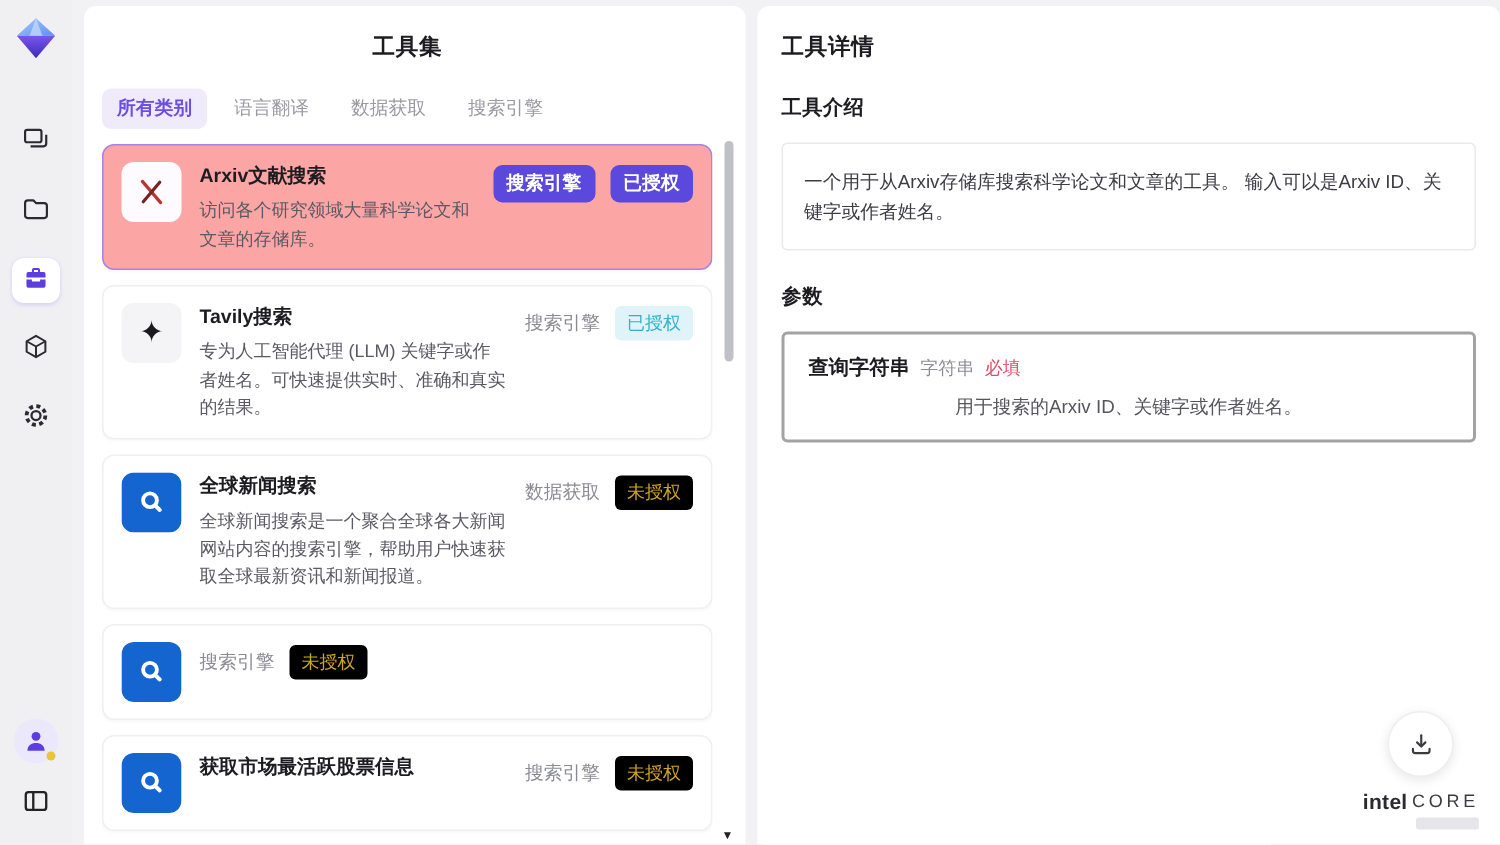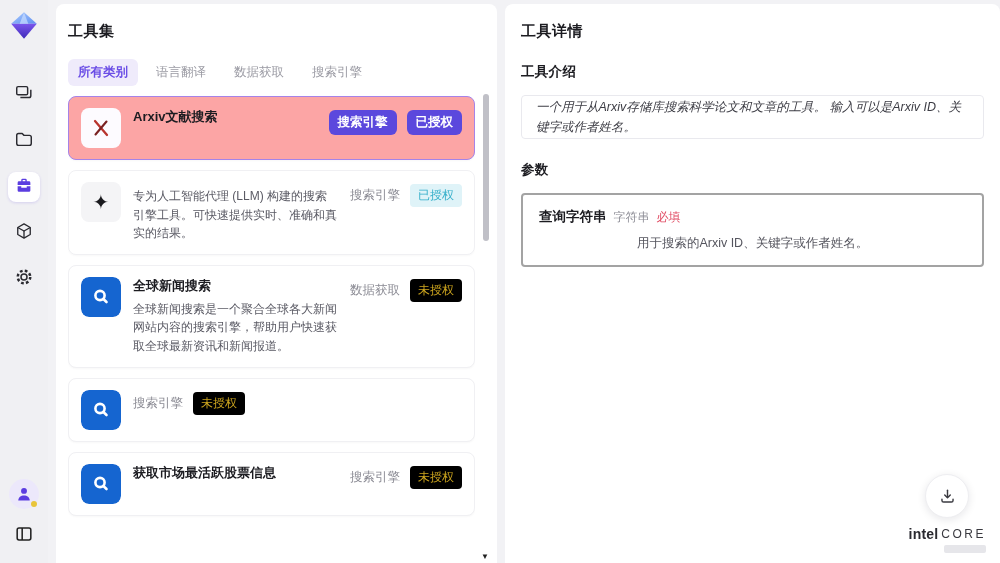--- a/index.html
+++ b/index.html
@@ -33,21 +33,21 @@
     height:559px; overflow:hidden;
   }
   .right-panel {
     margin:4px 0 0 8px; flex:1; background:#FFFFFF;
     border-radius:8px 8px 0 0; position:relative; height:559px; overflow:hidden;
     padding:18px 16px 0 16px;
   }
 
   
   .lp-inner { padding:18px 22px 0 12px; height:100%; display:flex; flex-direction:column; }
-  .page-title { font-size:15px; font-weight:bold; letter-spacing:.5px; }
+  .page-title { font-size:15px; font-weight:bold; letter-spacing:.5px;text-align:center; }
   .tabs { display:flex; align-items:center; gap:8px; margin-top:18px; }
   .tab {
     font-size:12.5px; color:#9A9AA3; padding:5px 10px; border-radius:6px; cursor:pointer; white-space:nowrap;
   }
   .tab.active { color:#6B4EE6; background:#EFEBFB; font-weight:bold; }
   .tool-list { margin-top:10px; display:flex; flex-direction:column; gap:10px; overflow:hidden; flex:1; }
 
   .tool-card {
     display:flex; align-items:flex-start; gap:12px;
     background:#FFFFFF; border:1px solid #F0F0F3; border-radius:8px;
@@ -77,21 +77,21 @@
   
   .scrollbar { position:absolute; top:88px; bottom:14px; right:8px; width:6px; }
   .scroll-thumb { position:absolute; top:2px; left:0; width:6px; height:147px; background:#C0C0C7; border-radius:3px; cursor:pointer; }
   .scroll-arrow { position:absolute; bottom:-12px; left:-2px; font-size:8px; color:#222; cursor:pointer; }
 
   
   .rp-title { font-size:15px; font-weight:bold; letter-spacing:.5px; }
   .rp-section { font-size:13.5px; font-weight:bold; margin-top:22px; letter-spacing:.3px; }
   .intro-box {
     margin-top:14px; border:1px solid #E9E9EE; border-radius:4px;
-    padding:1px 14px; font-size:12.5px; color:#3C3C44; line-height:1.6;font-style:italic;
+    padding:15px 14px; font-size:12.5px; color:#3C3C44; line-height:1.6;
   }
   .param-box {
     margin-top:14px; border:2px solid #a3a3a3; border-radius:4px;
     padding:13px 16px;
   }
   .param-head { display:flex; align-items:baseline; gap:7px; }
   .param-name { font-size:13.5px; font-weight:bold; color:#1C1C21; }
   .param-type { font-size:12px; color:#8B8B94; }
   .param-required { font-size:12px; color:#E14C64; }
   .param-desc { font-size:12.5px; color:#55555E; margin-top:9px;text-align:center; }
@@ -204,34 +204,36 @@
       <span class="ic">
         <svg viewBox="0 0 22 22" width="22" height="22" fill="none" stroke-linecap="round">
           <line x1="5" y1="4" x2="17" y2="18" stroke="#B8352F" stroke-width="2.3"></line>
           <line x1="16.5" y1="4.5" x2="5.5" y2="17.5" stroke="#7A2222" stroke-width="2.1"></line>
         </svg>
       </span>
 
     </div>
     <div class="tool-text">
       <div class="tool-name">Arxiv文献搜索</div>
+      <div class="tool-desc">访问各个研究领域大量科学论文和文章的存储库。</div>
     </div>
     <div class="tool-badges">
       <span class="cat solid">搜索引擎</span>
       <span class="auth solid">已授权</span>
     </div>
   </div>
         <div class="tool-card">
     <div class="tool-icon">
 
       <span class="ic ic-sparkle">✦</span>
 
     </div>
     <div class="tool-text">
-      <div class="tool-desc">专为人工智能代理 (LLM) 构建的搜索引擎工具。可快速提供实时、准确和真实的结果。</div>
+      <div class="tool-name">Tavily搜索</div>
+      <div class="tool-desc">专为人工智能代理 (LLM) 关键字或作者姓名。可快速提供实时、准确和真实的结果。</div>
     </div>
     <div class="tool-badges">
       <span class="cat">搜索引擎</span>
       <span class="auth ok">已授权</span>
     </div>
   </div>
         <div class="tool-card">
     <div class="tool-icon">
 
       <span class="ic ic-searchblue">

